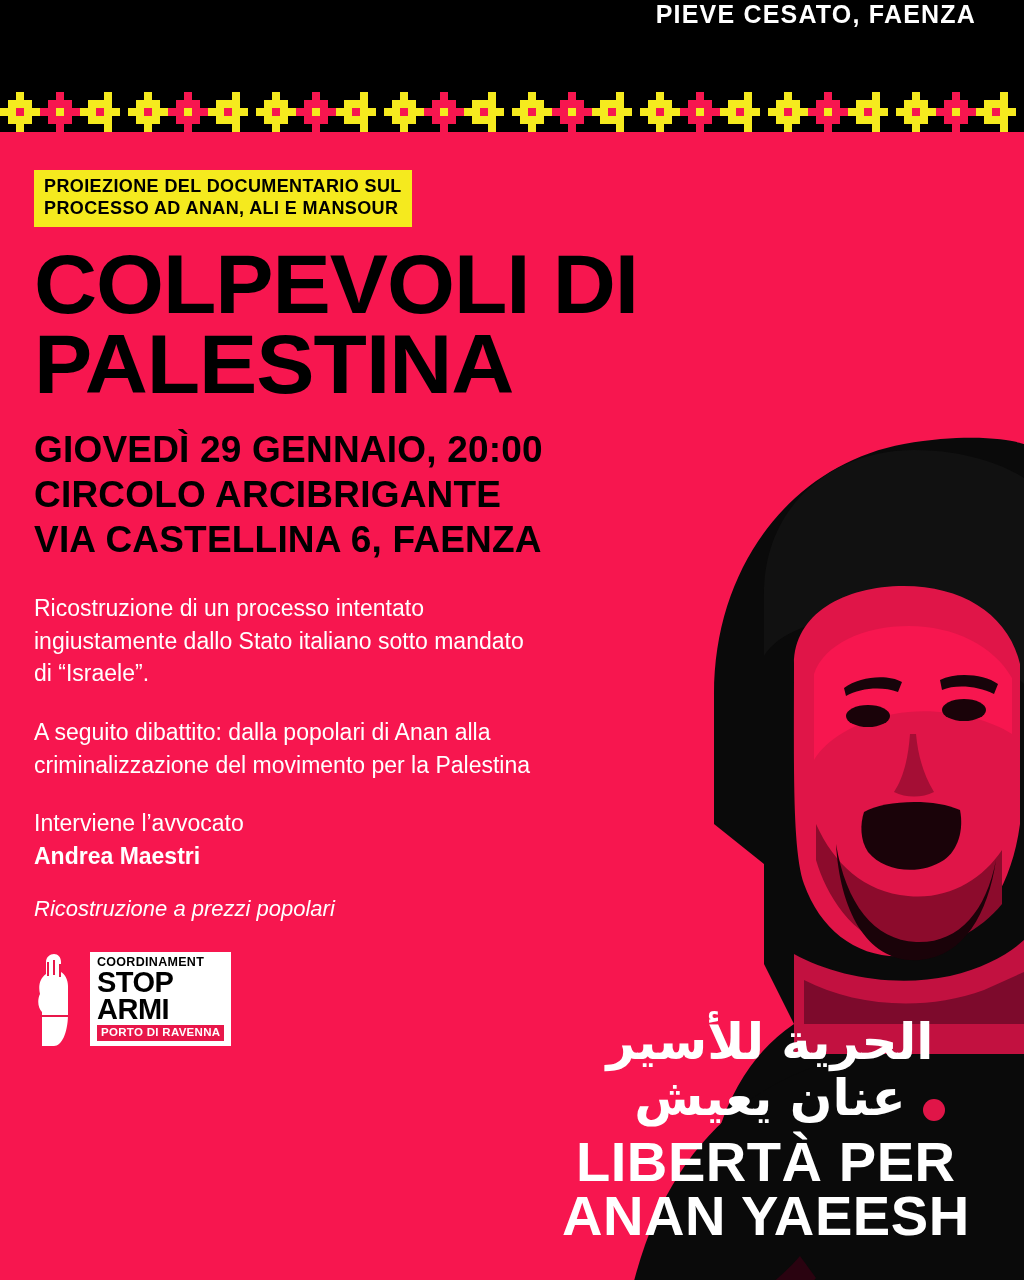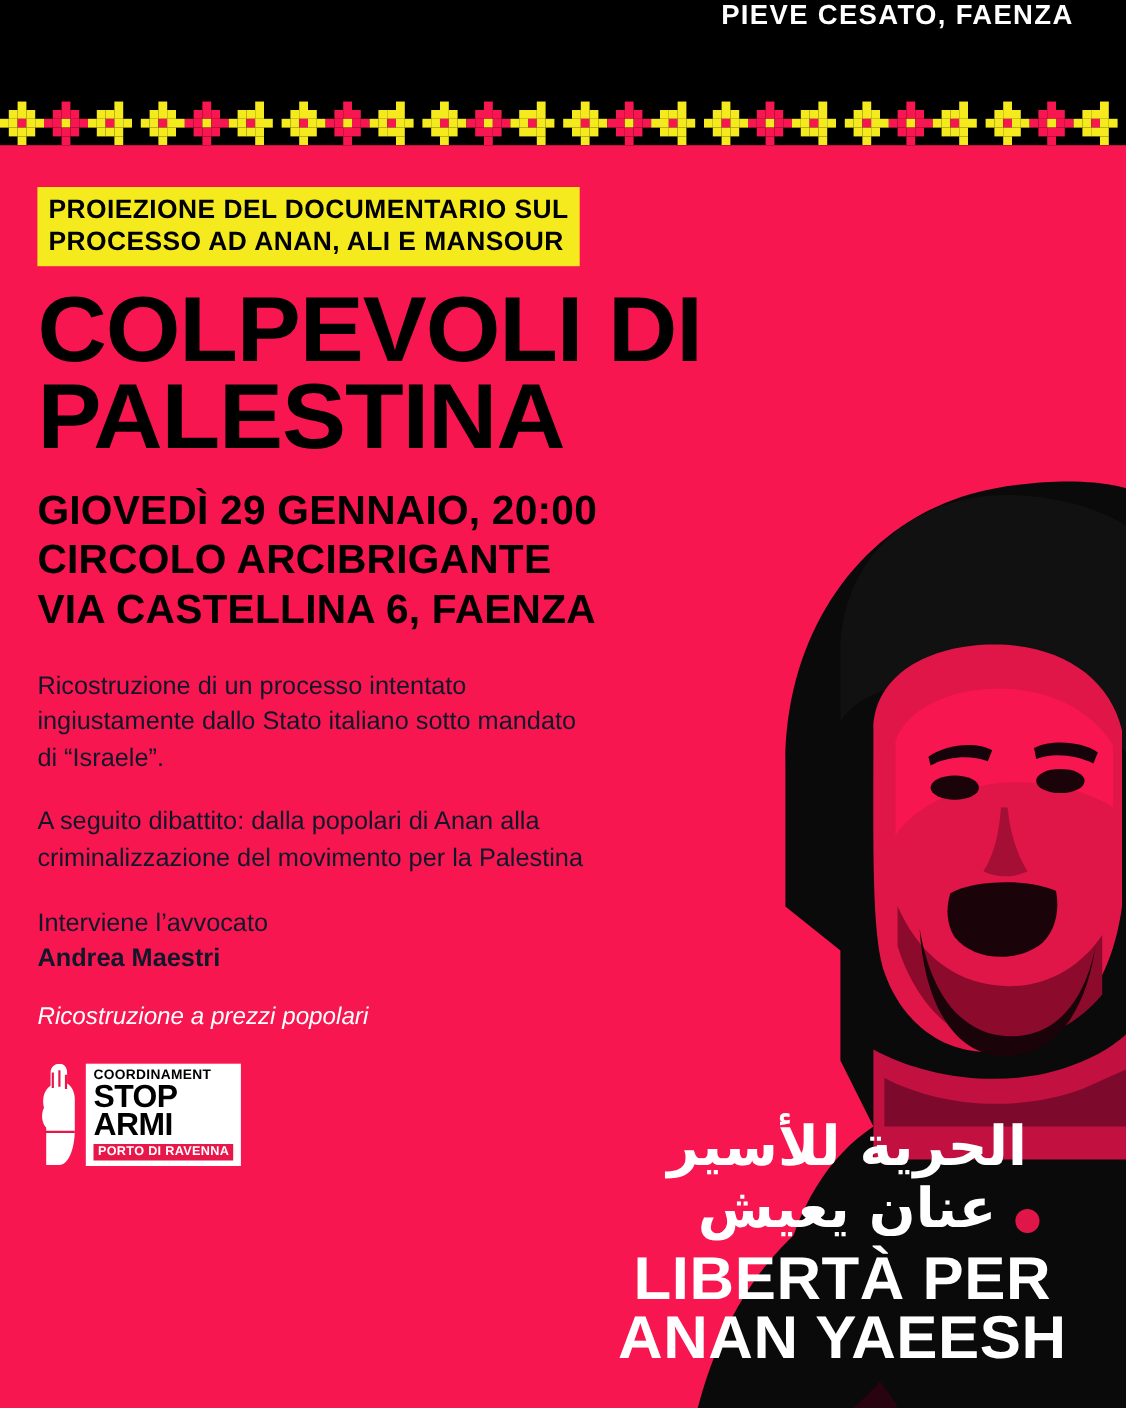--- a/index.html
+++ b/index.html
@@ -58,21 +58,21 @@
   .content {
     position:absolute; top:0; left:0;
     width:660px; height:1148px;
     padding:38px 0 0 34px;
   }
 
   .kicker {
     display:inline-block;
     background:#f5ea1e;
     color:#000;
-    font-size:24px;
+    font-size:18px;
     font-weight:bold;
     line-height:1.22;
     letter-spacing:0.4px;
     padding:6px 10px 7px 10px;
     margin-bottom:18px;
   }
   .kicker span { display:block; }
 
   .maintitle {
     color:#000;
@@ -90,38 +90,38 @@
     color:#000;
     font-weight:bold;
     font-size:37px;
     line-height:1.22;
     letter-spacing:0.2px;
     margin-bottom:30px;
   }
   .when span { display:block; }
 
   .para {
-    color:#0f172a;
+    color:#ffffff;
     font-size:23px;
     line-height:1.42;
     margin-bottom:26px;
     max-width:500px;
   }
   .para-speaker { margin-bottom:24px; }
   .para-speaker .name { font-weight:bold; display:block; }
   .note {
     color:#fff;
     font-size:22px;
     font-style:italic;
     margin-bottom:30px;
   }
 
   
   .logo {
-    display:flex; align-items:flex-start; gap:8px;
+    display:flex; align-items:flex-end; gap:20px;
     width:200px;
   }
   .logo-fist { width:36px; height:92px; flex:0 0 36px; }
   .logo-text {
     background:#fff;
     padding:4px 7px 5px 7px;
     line-height:1.0;
   }
   .logo-l1 { font-size:12.5px; font-weight:bold; color:#000; letter-spacing:0.3px; }
   .logo-l2 { font-size:29px; font-weight:bold; color:#000; letter-spacing:-0.5px; line-height:0.92; }

